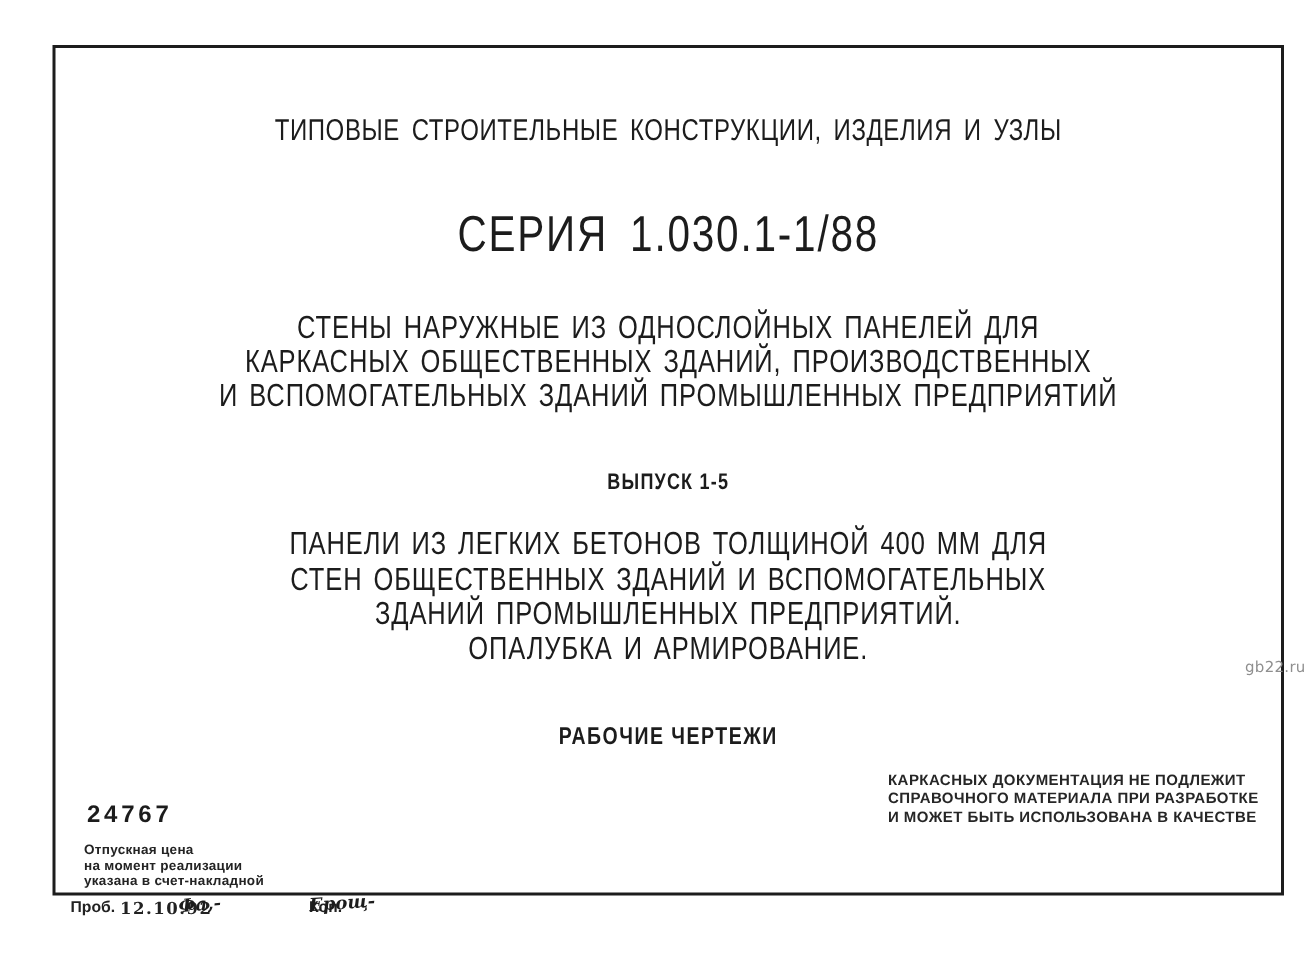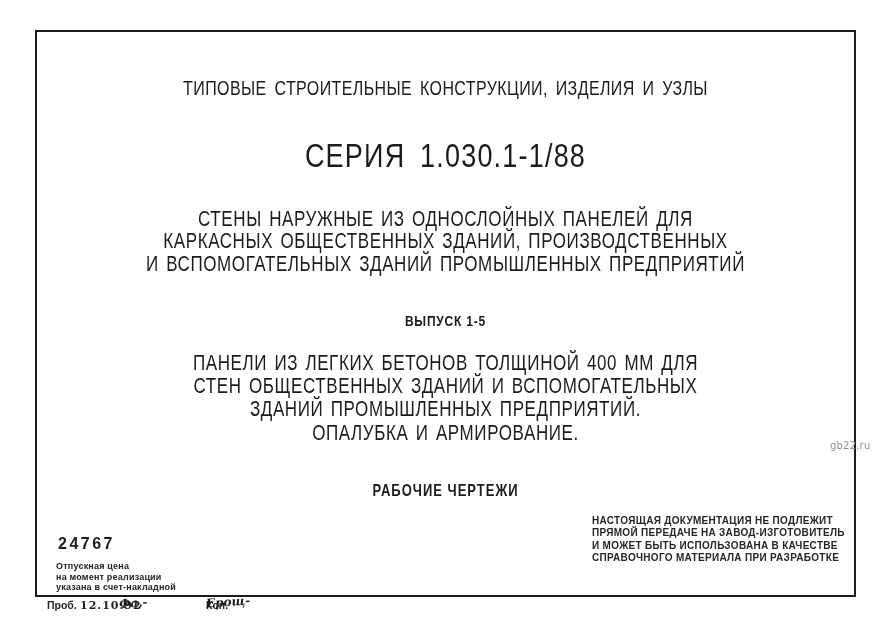--- a/index.html
+++ b/index.html
@@ -69,24 +69,23 @@
 
   <div class="abs order-number">24767</div>
 
   <div class="abs price-note">
     <div>Отпускная цена</div>
     <div>на момент реализации</div>
     <div>указана в счет-накладной</div>
   </div>
 
   <div class="abs disclaimer">
-    <div>НАСТОЯЩАЯ ДОКУМЕНТАЦИЯ НЕ ПОДЛЕЖИТ</div>
-    <div>ПРЯМОЙ ПЕРЕДАЧЕ НА ЗАВОД-ИЗГОТОВИТЕЛЬ</div>
+    <div>КАРКАСНЫХ ДОКУМЕНТАЦИЯ НЕ ПОДЛЕЖИТ</div>
+    <div>СПРАВОЧНОГО МАТЕРИАЛА ПРИ РАЗРАБОТКЕ</div>
     <div>И МОЖЕТ БЫТЬ ИСПОЛЬЗОВАНА В КАЧЕСТВЕ</div>
-    <div>СПРАВОЧНОГО МАТЕРИАЛА ПРИ РАЗРАБОТКЕ</div>
   </div>
 
   <div>
     <span class="abs approval prob-label">Проб.</span>
     <span class="abs approval hand prob-date">12.10.92</span>
     <span class="abs sig sig1">Фа,-</span>
     <span class="abs approval kop-label">Коп.</span>
     <span class="abs sig sig2">Ерощ-</span>
   </div>
 

